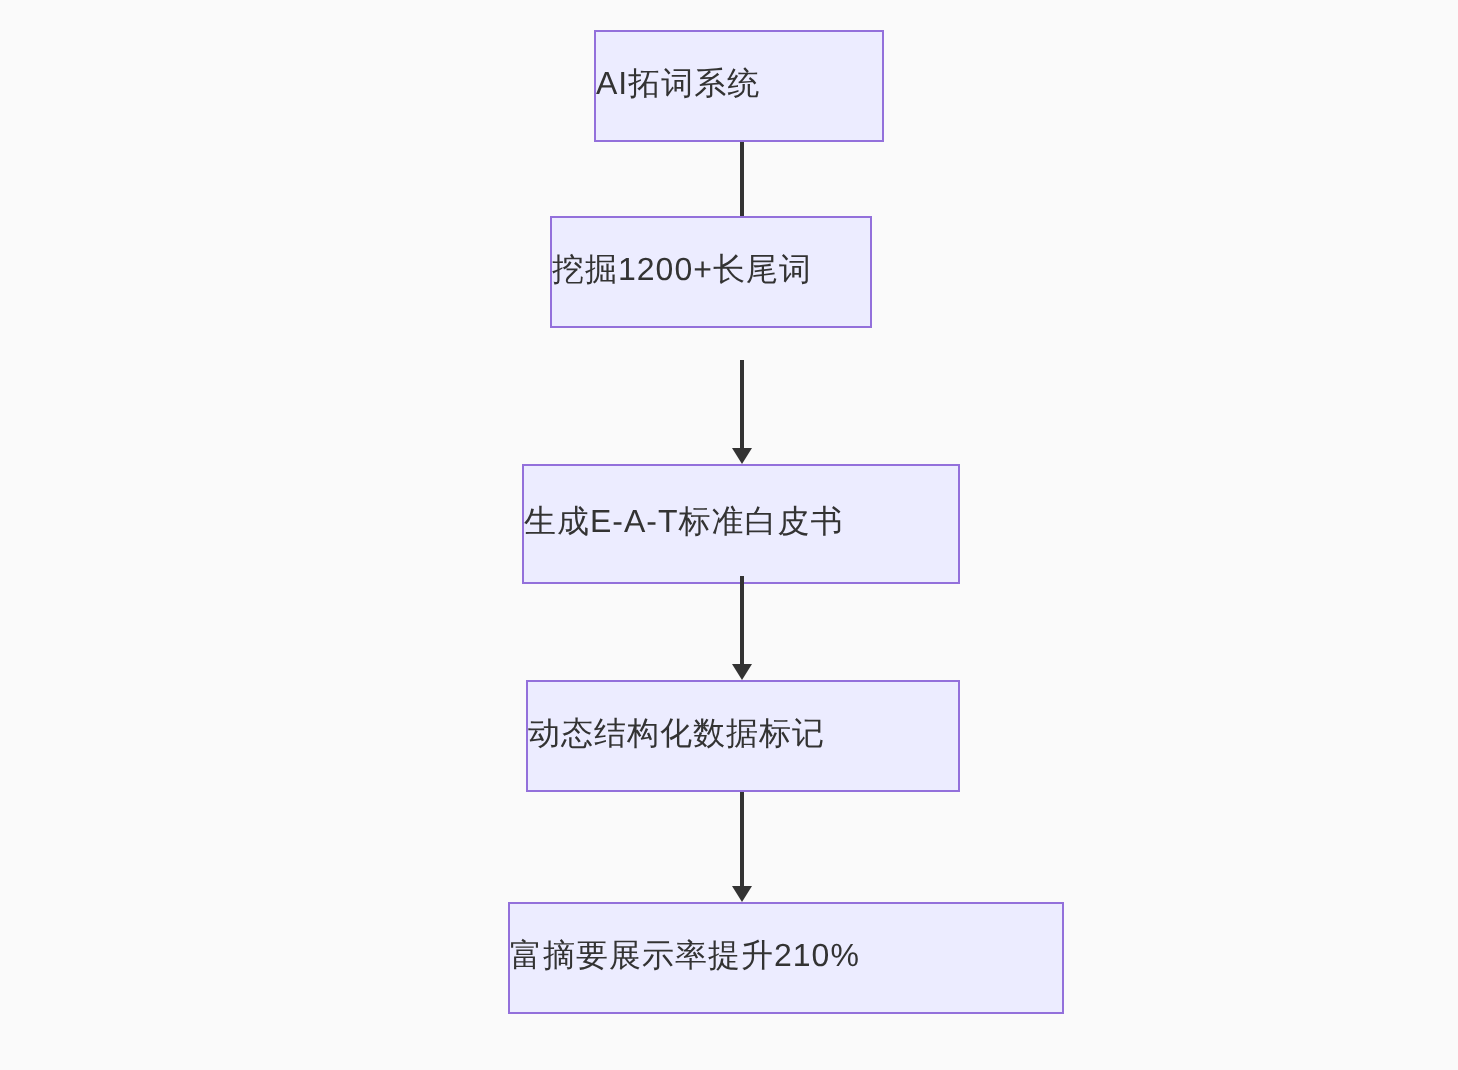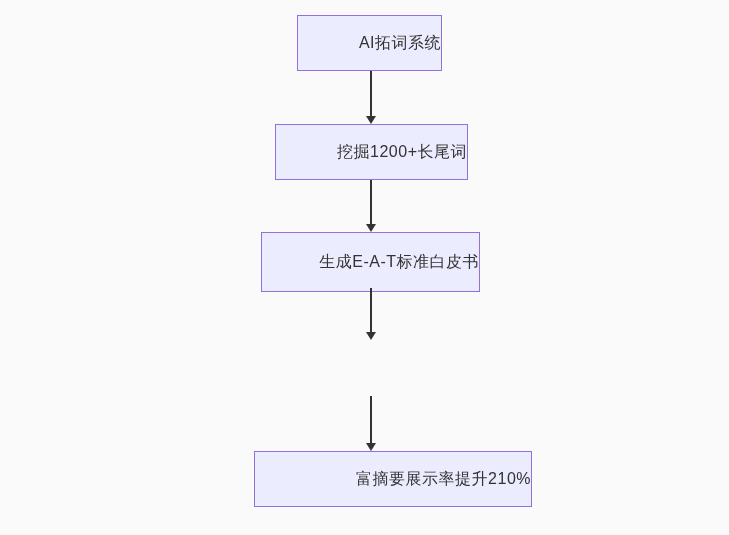--- a/index.html
+++ b/index.html
@@ -20,21 +20,21 @@
     position:relative;
     width:729px;height:535px;
   }
   .node{
     position:absolute;
     box-sizing:border-box;
     background:var(--node-fill);
     border:1.5px solid var(--node-border);
     display:flex;
     align-items:center;
-    justify-content:flex-end;
+    justify-content:flex-start;
   }
   .node-label{
     color:var(--text);
     font-size:16px;
     line-height:1;
     white-space:nowrap;
     letter-spacing:0.5px;
   }
   .arrow{
     position:absolute;
@@ -62,38 +62,41 @@
 
   <div class="node" style="left:297px;top:15px;width:145px;height:56px">
     <span class="node-label">AI拓词系统</span>
   </div>
 
   <div class="arrow" style="left:365px;top:71px;height:53px">
     <div class="arrow-line"></div>
     <div class="arrow-head"></div>
   </div>
 
-  <div class="node" style="left:275px;top:124px;width:193px;height:56px">
+  <div class="node" style="left:275px;top:108px;width:161px;height:56px">
     <span class="node-label">挖掘1200+长尾词</span>
   </div>
 
   <div class="arrow" style="left:365px;top:180px;height:52px">
     <div class="arrow-line"></div>
     <div class="arrow-head"></div>
   </div>
 
   <div class="node" style="left:261px;top:232px;width:219px;height:60px">
     <span class="node-label">生成E-A-T标准白皮书</span>
   </div>
 
   <div class="arrow" style="left:365px;top:288px;height:52px">
     <div class="arrow-line"></div>
     <div class="arrow-head"></div>
   </div>
 
+  <div class="node" style="left:263px;top:340px;width:217px;height:56px">
+    <span class="node-label">动态结构化数据标记</span>
+  </div>
 
   <div class="arrow" style="left:365px;top:396px;height:55px">
     <div class="arrow-line"></div>
     <div class="arrow-head"></div>
   </div>
 
   <div class="node" style="left:254px;top:451px;width:278px;height:56px">
     <span class="node-label">富摘要展示率提升210%</span>
   </div>
 

